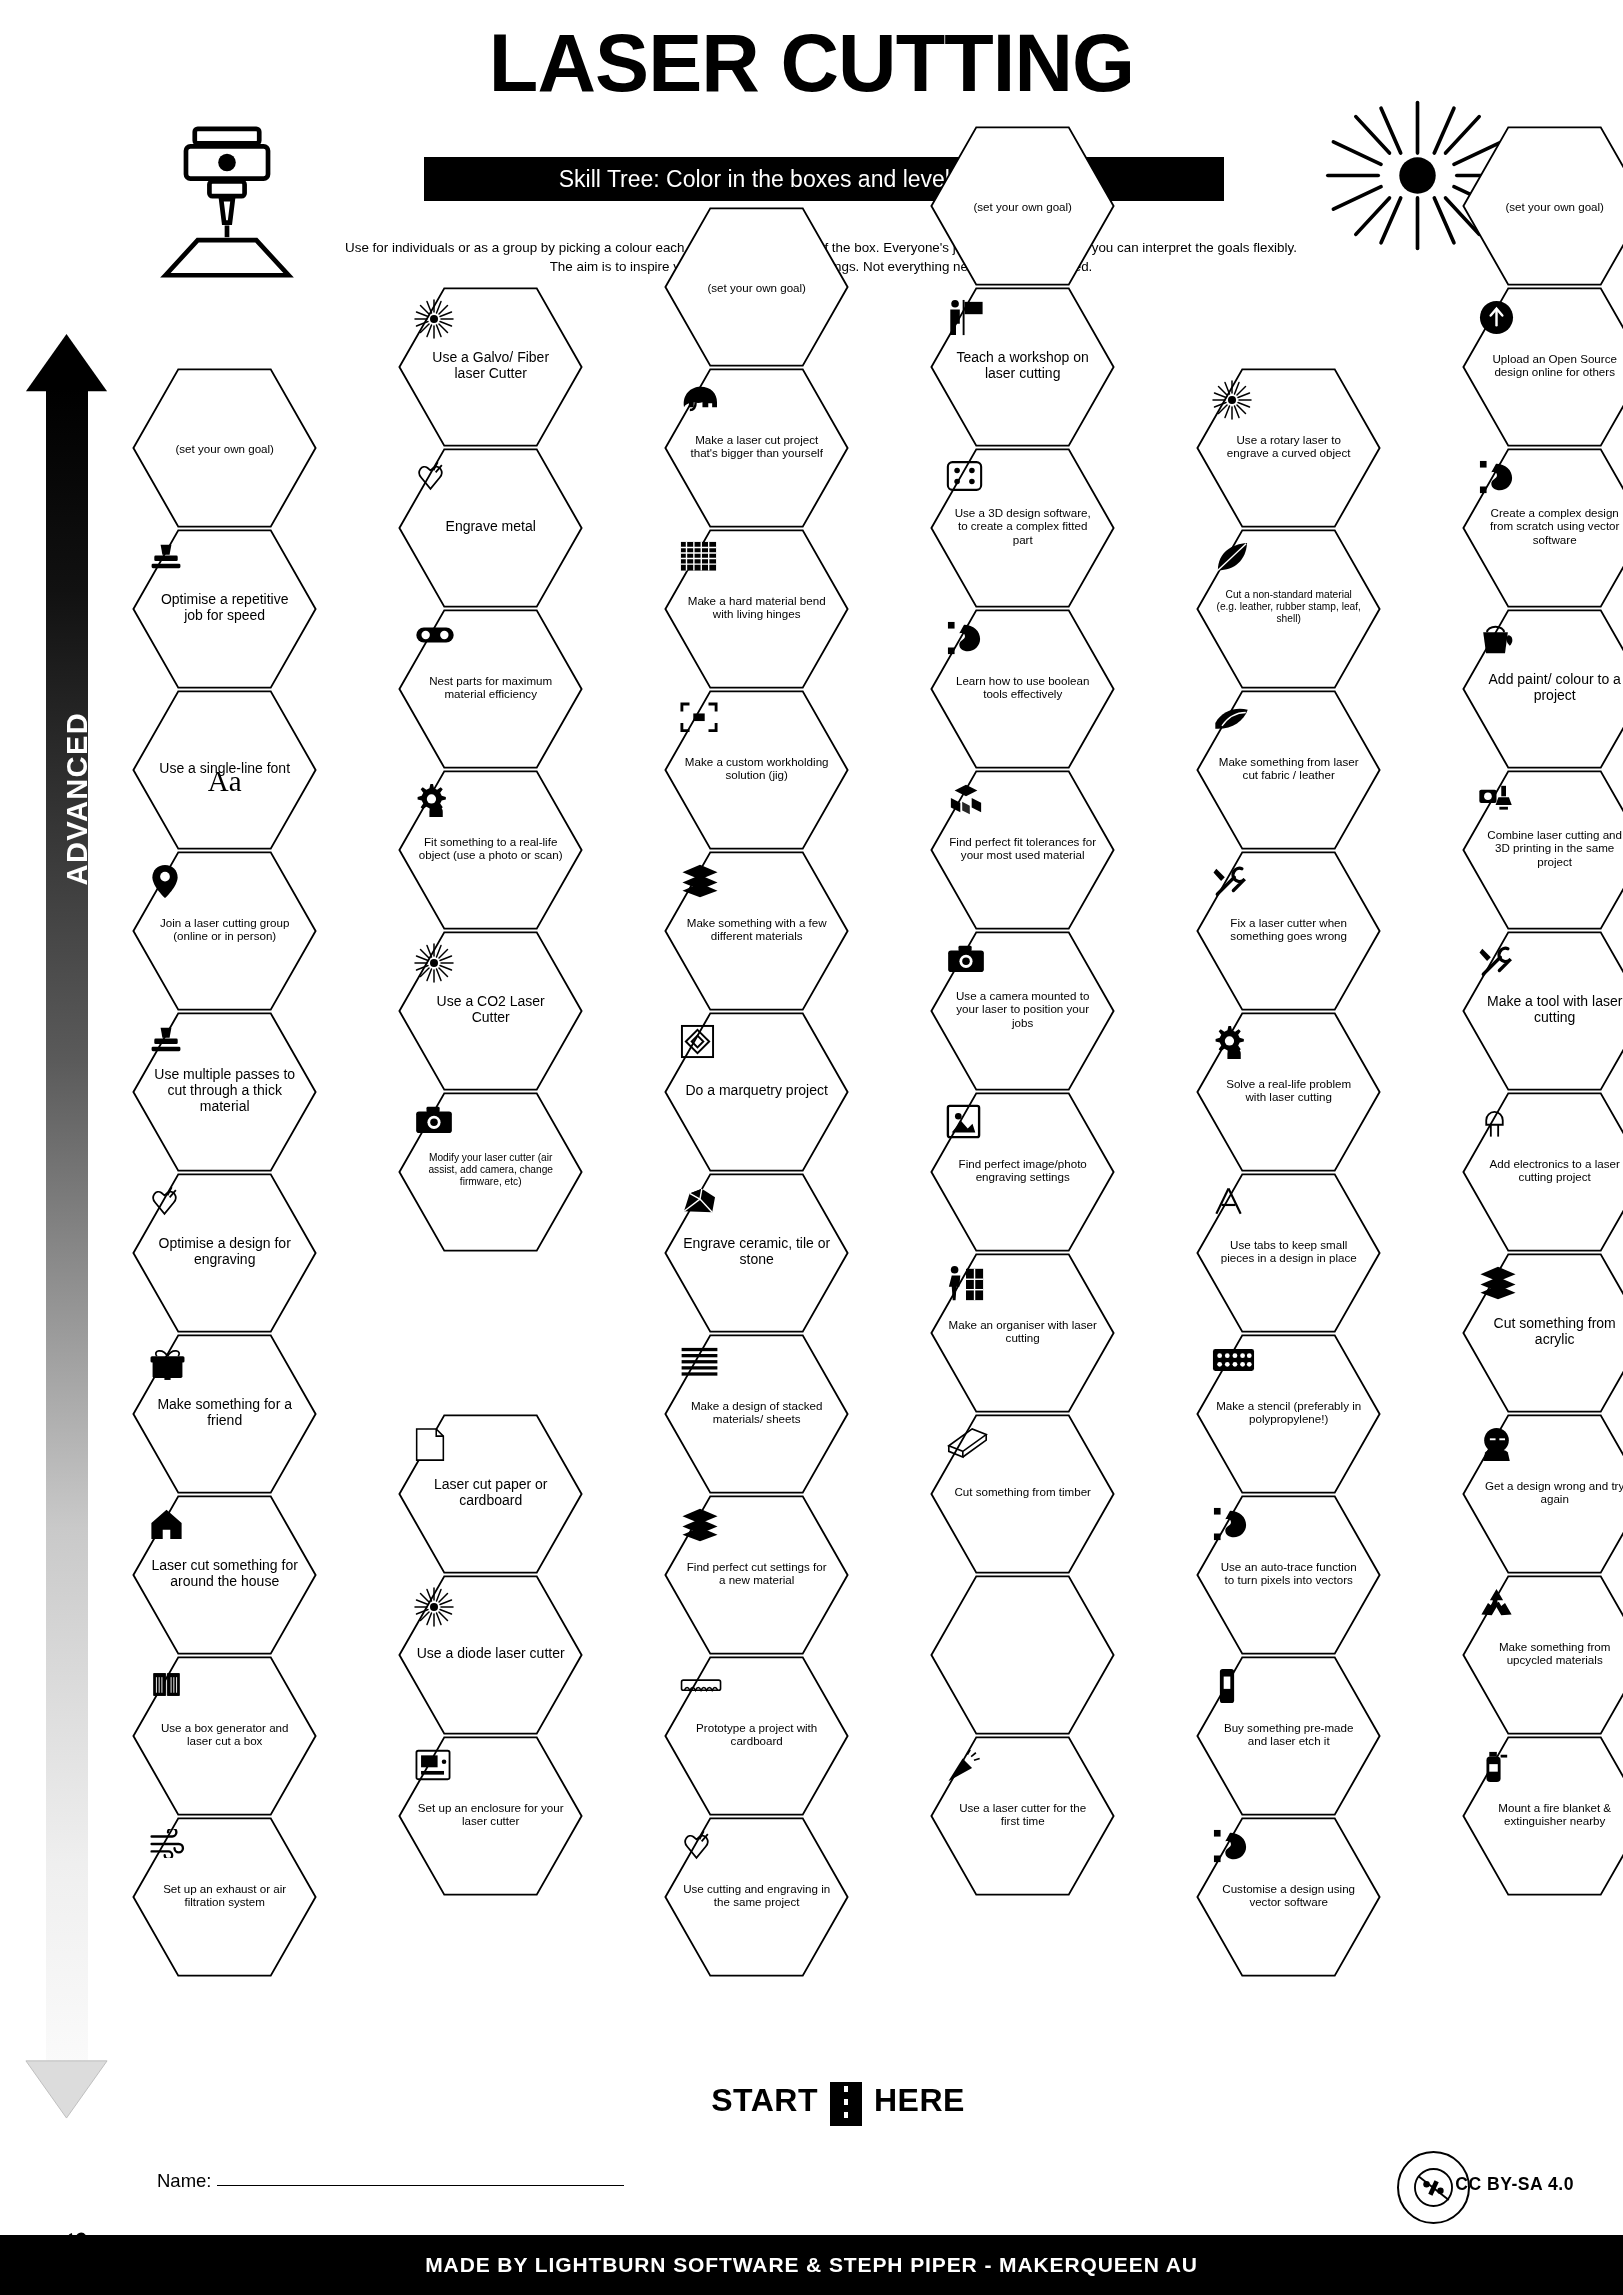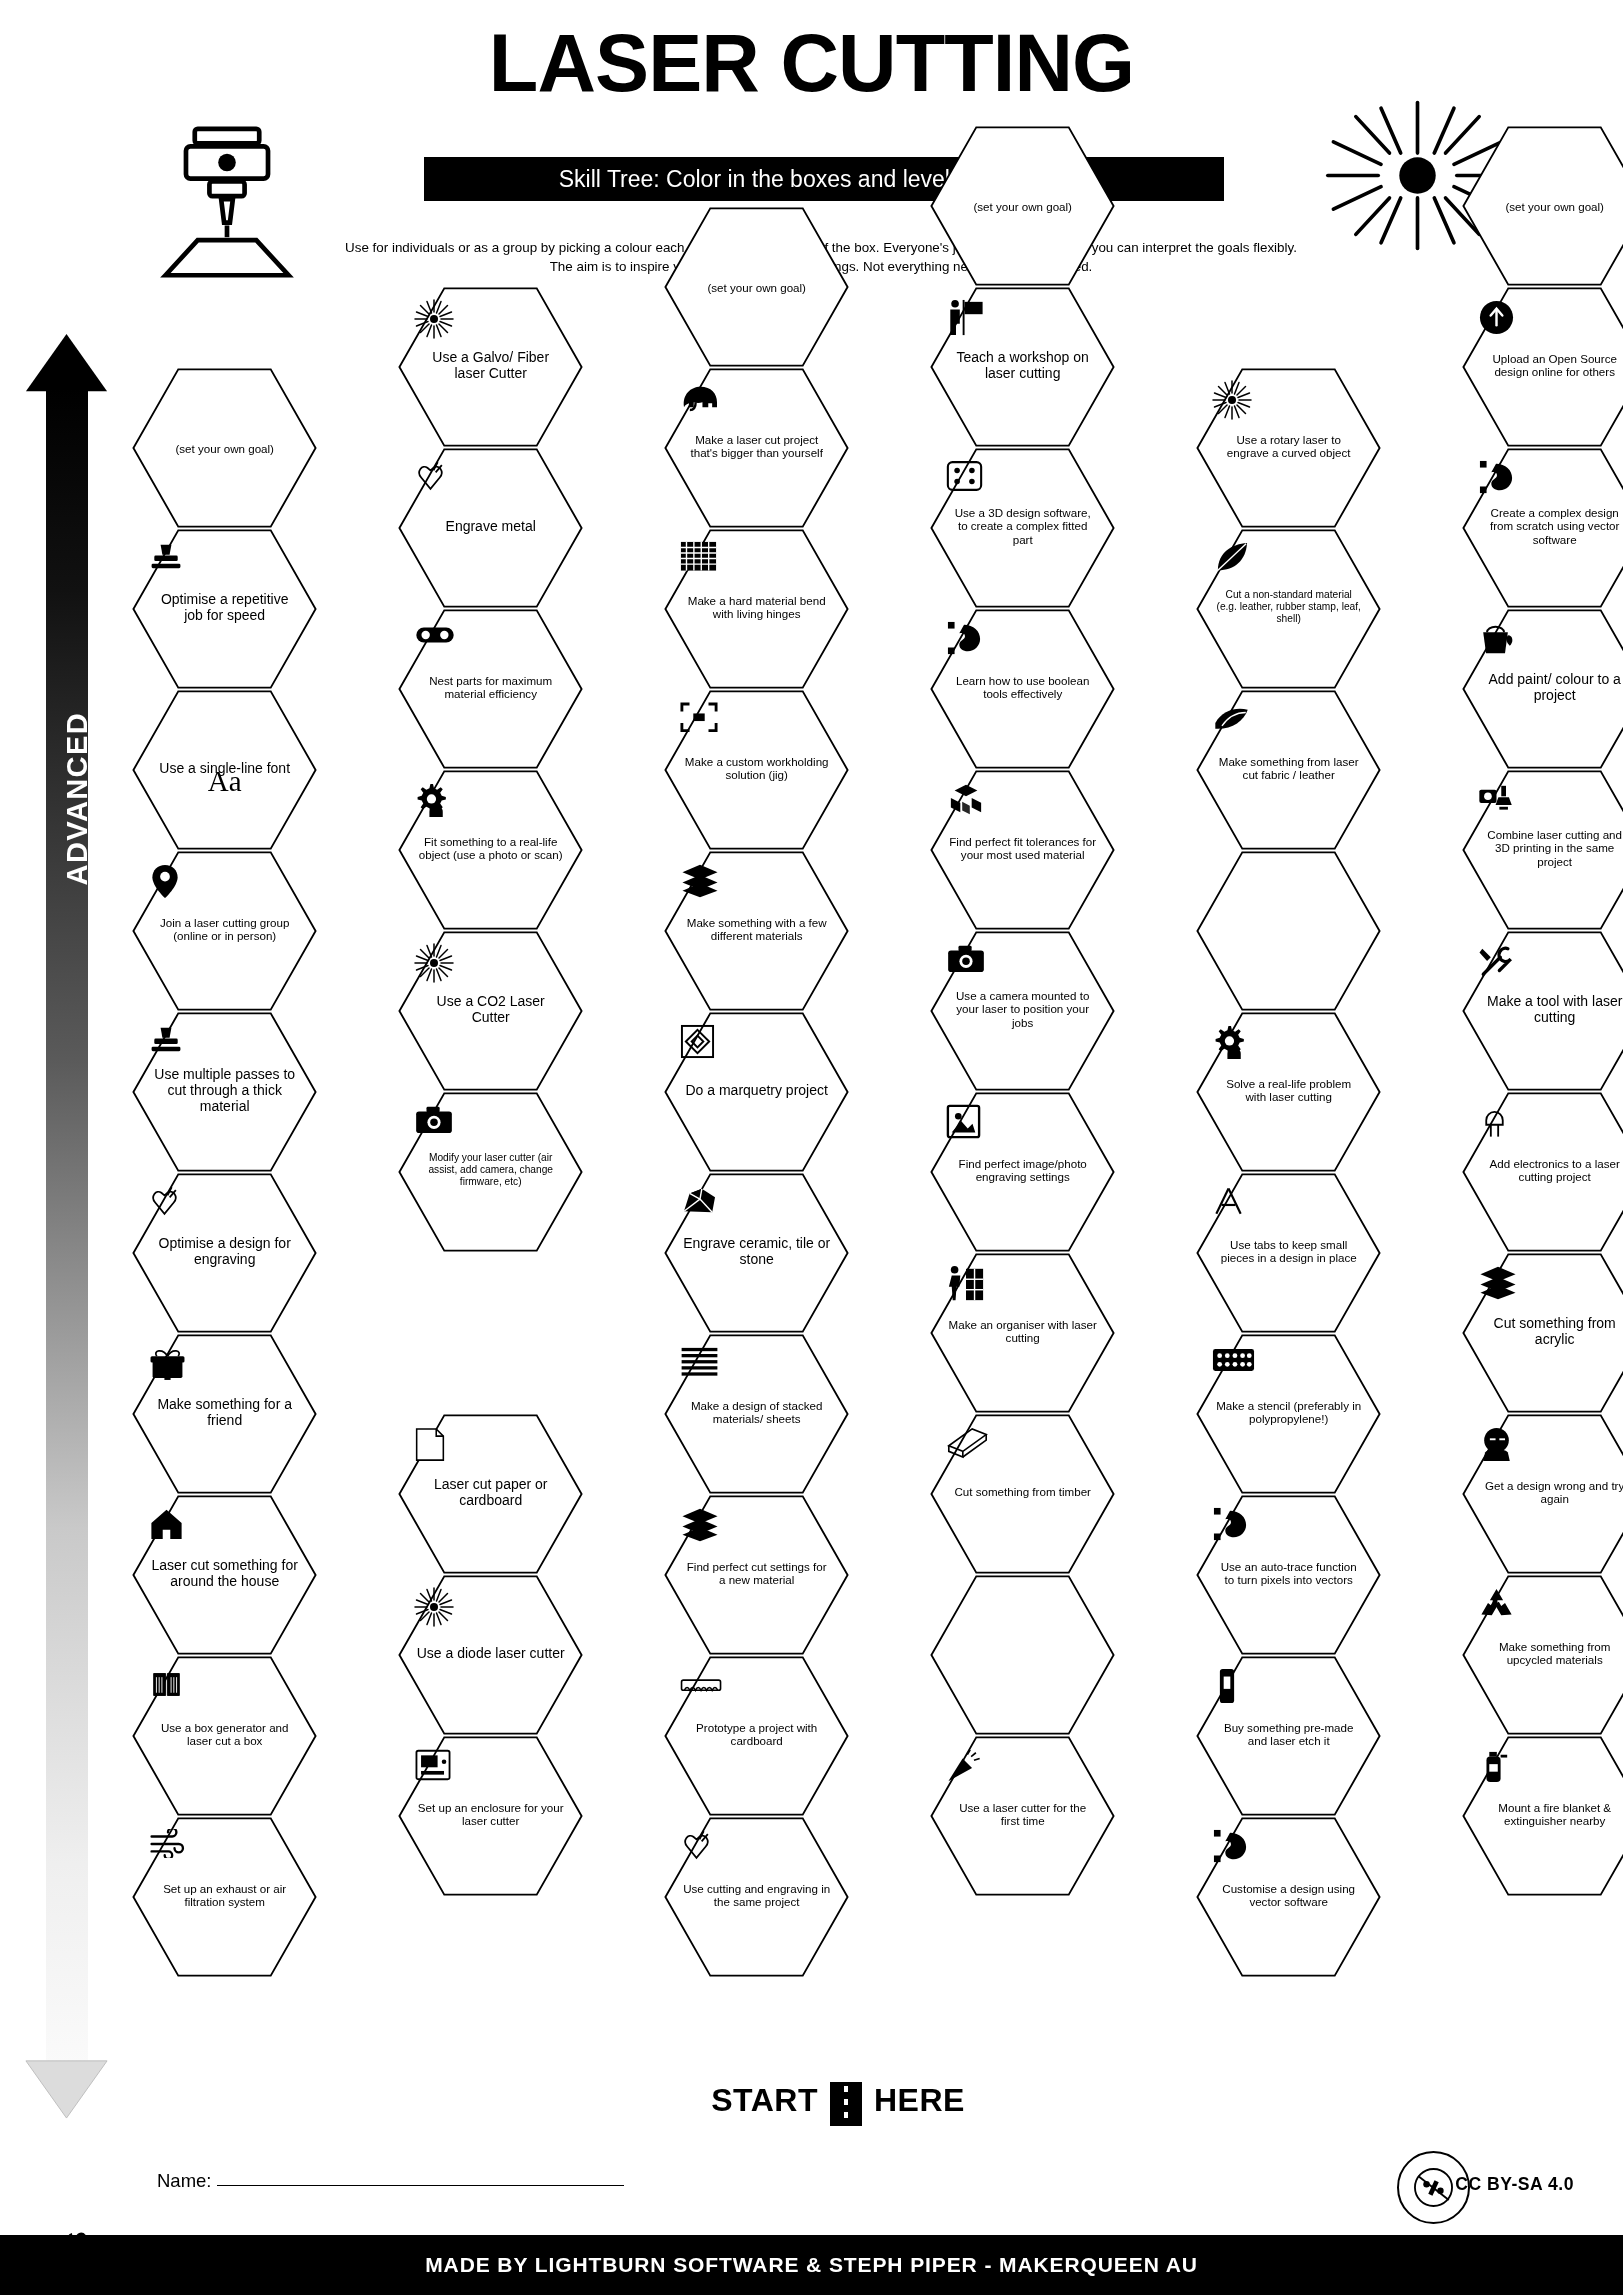--- a/index.html
+++ b/index.html
@@ -886,20 +886,32 @@
             <path d="M6 44 C20 18 48 10 74 16 C66 40 40 58 6 56 z" fill="#000"></path>
             <path d="M20 50 C34 30 52 22 70 22" stroke="#fff" stroke-width="3" fill="none"></path>
           </svg>
         </div>
       </div>
     </div>
     <div class="hex" style="left: 1196px; top: 851px;">
       <svg width="185" height="160" viewBox="0 0 400 346">
         <polygon points="100,3 300,3 397,173 300,343 100,343 3,173" fill="#fff" stroke="#000" stroke-width="4"></polygon>
       </svg>
+      <div class="inner">
+        <div class="txt sm">Fix a laser cutter when something goes wrong</div>
+        <div class="ico">
+          <svg width="38" height="36" viewBox="0 0 78 76">
+            <g stroke="#000" stroke-width="7" stroke-linecap="round" fill="none">
+              <path d="M10 66 L46 30"></path>
+              <path d="M62 12 a14 14 0 1 0 6 22 L44 58"></path>
+            </g>
+            <path d="M8 12 L26 30 L18 38 L2 20 z" fill="#000"></path>
+          </svg>
+        </div>
+      </div>
     </div>
     <div class="hex" style="left: 1196px; top: 1012px;">
       <svg width="185" height="160" viewBox="0 0 400 346">
         <polygon points="100,3 300,3 397,173 300,343 100,343 3,173" fill="#fff" stroke="#000" stroke-width="4"></polygon>
       </svg>
       <div class="inner">
         <div class="txt sm">Solve a real-life problem with laser cutting</div>
         <div class="ico">
           <svg width="38" height="38" viewBox="0 0 70 74">
             <g fill="#000">

